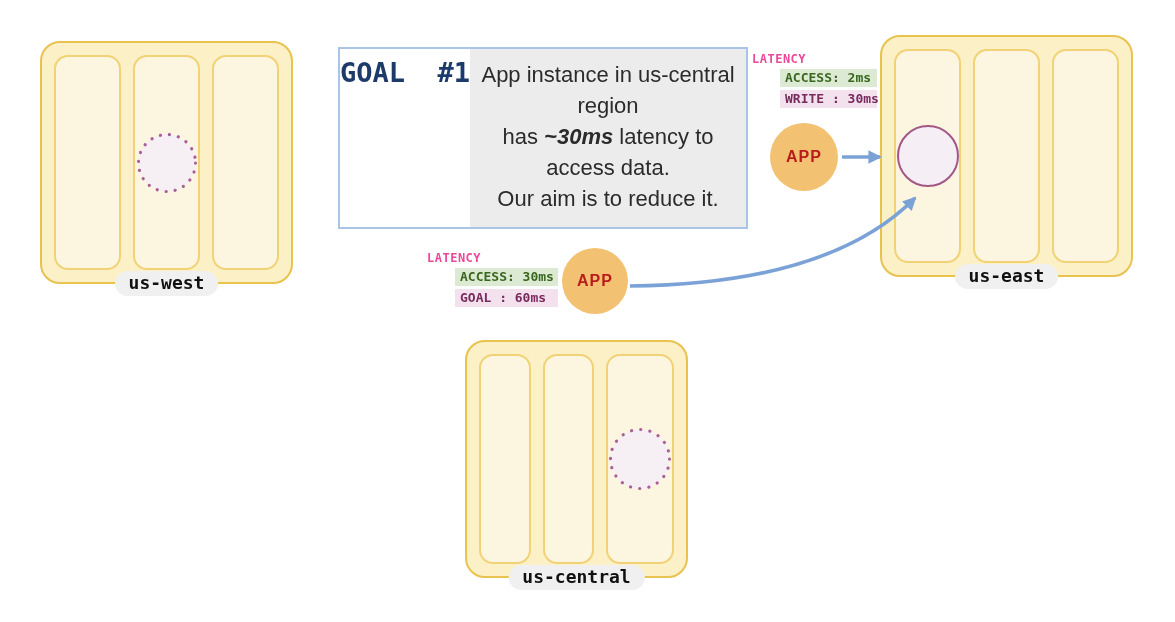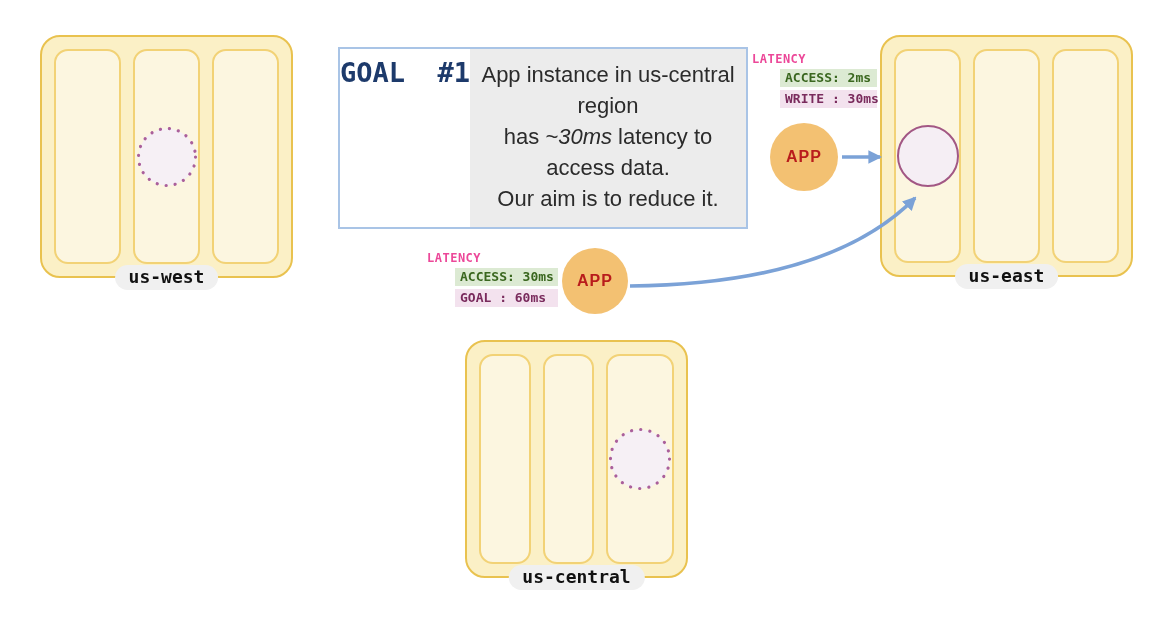--- a/index.html
+++ b/index.html
@@ -26,21 +26,21 @@
   }
   .zone {
     flex: 1;
     background: #fcf6e0;
     border: 2px solid #f2d276;
     border-radius: 14px;
     display: flex;
     align-items: center;
     justify-content: center;
   }
-  #region-us-west   { left: 40px;  top: 35px;  width: 253px; height: 243px; }
+  #region-us-west   { left: 40px;  top: 41px;  width: 253px; height: 243px; }
   #region-us-east   { left: 880px; top: 35px;  width: 253px; height: 242px; }
   #region-us-central{ left: 465px; top: 340px; width: 223px; height: 238px; }
 
   .region-label {
     position: absolute;
     left: 50%;
     bottom: -14px;
     transform: translateX(-50%);
     background: #f0f0f0;
     border-radius: 13px;
@@ -91,21 +91,21 @@
     background: #ececec;
     display: flex;
     flex-direction: column;
     justify-content: center;
     text-align: center;
     font-size: 22px;
     line-height: 31px;
     color: #2b2b2b;
     padding-bottom: 4px;
   }
-  .goal-em { font-weight: normal; font-style: italic; }
+  .goal-em { font-weight: bold; font-style: italic; }
 
   
   .latency-panel {
     position: absolute;
     font-family: "DejaVu Sans Mono", monospace;
     font-weight: bold;
   }
   #latency-east    { left: 752px; top: 52px;  width: 125px; }
   #latency-central { left: 427px; top: 251px; width: 131px; }
   .latency-title {

